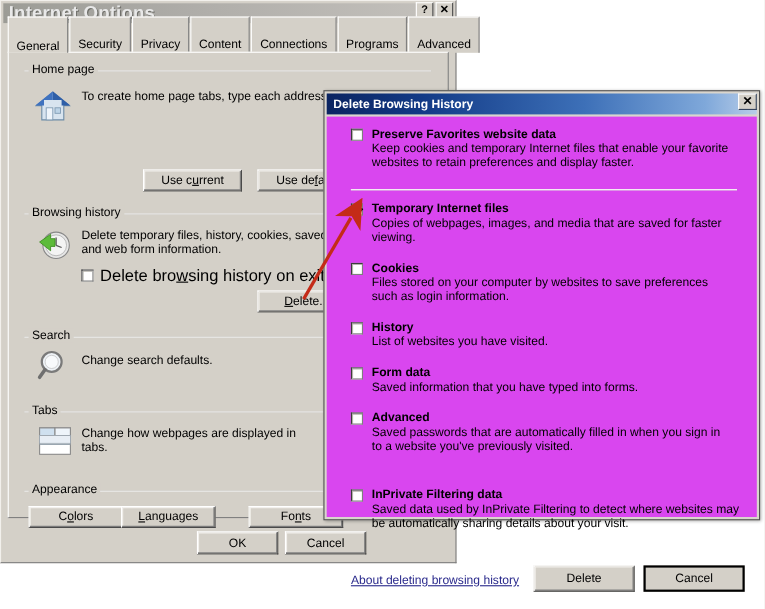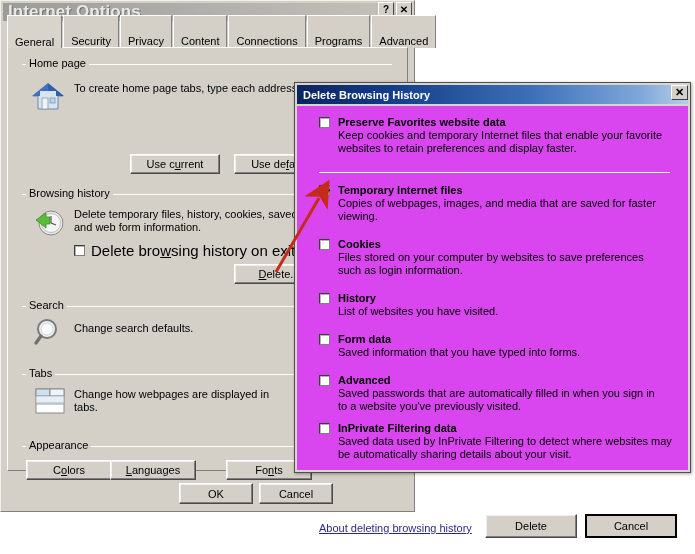--- a/index.html
+++ b/index.html
@@ -321,21 +321,21 @@
         <div class="dbh-desc">Saved information that you have typed into forms.</div>
       </div>
 
       <div class="dbh-item" style="top:268px;">
         <span class="cb cbx"></span>
         <div class="dbh-title">Advanced</div>
         <div class="dbh-desc">Saved passwords that are automatically filled in when you sign in</div>
         <div class="dbh-desc">to a website you've previously visited.</div>
       </div>
 
-      <div class="dbh-item" style="top:316px;">
+      <div class="dbh-item" style="top:338px;">
         <span class="cb cbx"></span>
         <div class="dbh-title">InPrivate Filtering data</div>
         <div class="dbh-desc">Saved data used by InPrivate Filtering to detect where websites may</div>
         <div class="dbh-desc">be automatically sharing details about your visit.</div>
       </div>
 
       <div id="dbh-link" style="left:22px; top:416px;">About deleting browsing history</div>
 
       <div class="btn" style="position:absolute; left:188px; top:408px; width:92px; height:24px;">Delete</div>
 

